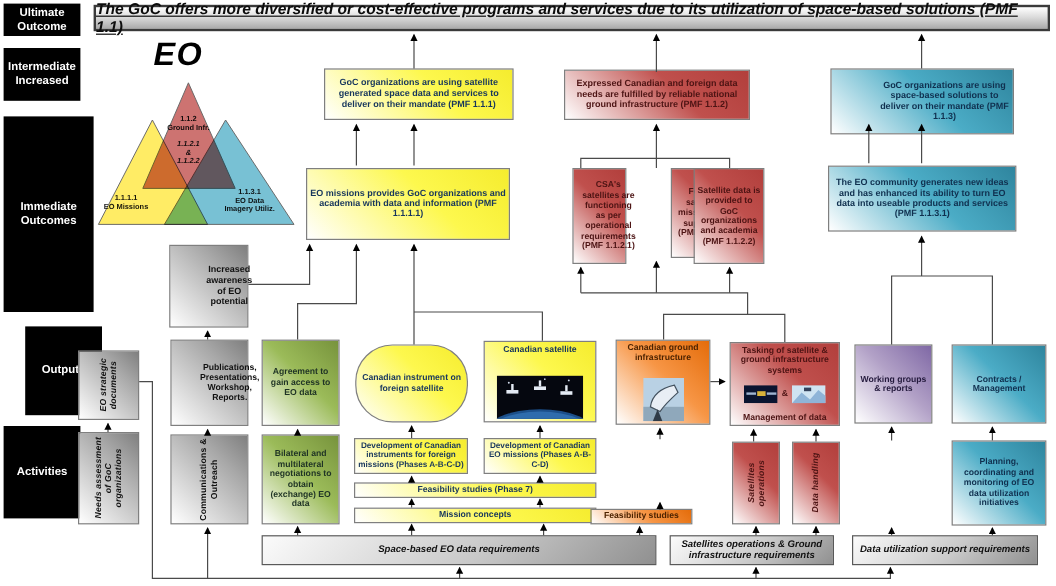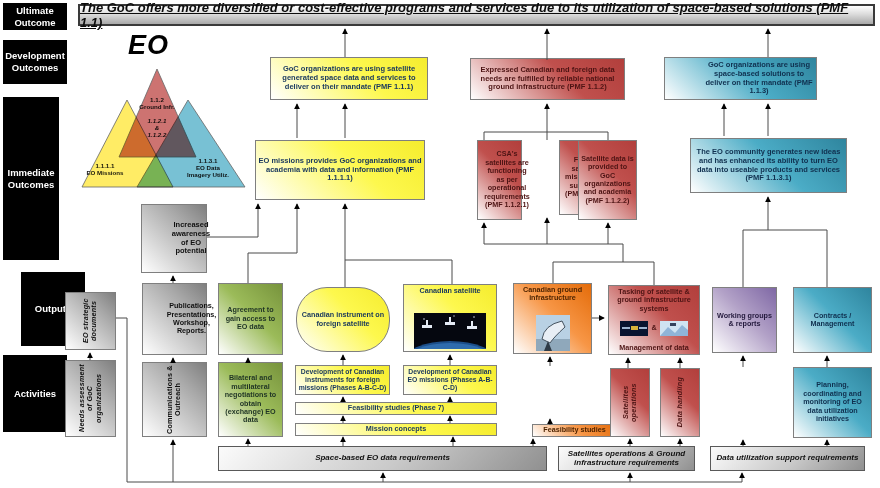--- a/index.html
+++ b/index.html
@@ -32,42 +32,42 @@
   .col{flex-direction:column;justify-content:space-between;}
   svg.overlay{position:absolute;left:0;top:0;pointer-events:none;}
   .lines path{fill:none;stroke:#4a4a4a;stroke-width:1;}
 </style>
 </head>
 <body>
 
 <div id="stage">
 
   <div class="rowlabel" style="left:3px;top:3px;width:64px;height:27px;">Ultimate Outcome</div>
-  <div class="rowlabel" style="left:3px;top:40px;width:64px;height:44px;padding:0 6px;">Development Outcomes</div>
-  <div class="rowlabel" style="left:3px;top:97px;width:56px;height:163px;padding:0 4px;">Immediate Outcomes</div>
+  <div class="rowlabel" style="left:3px;top:40px;width:64px;height:44px;padding:0 6px;">Intermediate Increased</div>
+  <div class="rowlabel" style="left:3px;top:97px;width:75px;height:163px;padding:0 4px;">Immediate Outcomes</div>
   <div class="rowlabel" style="left:21px;top:272px;width:64px;height:74px;">Outputs</div>
   <div class="rowlabel" style="left:3px;top:355px;width:64px;height:77px;">Activities</div>
 
   <div class="banner" style="left:78px;top:4px;width:797px;height:22px;">The GoC offers more diversified or cost-effective programs and services due to its utilization of space-based solutions (PMF 1.1)</div>
 
   <div class="eotitle" style="left:128px;top:30px;">EO</div>
   <div class="vennlabel pre" style="left:132px;top:96px;width:50px;">1.1.2
 Ground Infr.</div>
   <div class="vennlabel pre ital" style="left:137px;top:117px;width:40px;">1.1.2.1
 &amp;
 1.1.2.2</div>
   <div class="vennlabel pre" style="left:83px;top:162px;width:44px;">1.1.1.1
 EO Missions</div>
   <div class="vennlabel pre" style="left:183px;top:157px;width:50px;">1.1.3.1
 EO Data
 Imagery Utiliz.</div>
 
   <div class="box c-yellow" style="left:270px;top:57px;width:158px;height:43px;font-size:7.5px;">GoC  organizations are using satellite generated space data and services to deliver on their mandate (PMF 1.1.1)</div>
   <div class="box c-red" style="left:470px;top:58px;width:155px;height:42px;font-size:7.5px;">Expressed Canadian and foreign data needs are fulfilled by reliable national ground infrastructure (PMF 1.1.2)</div>
-  <div class="box c-blue" style="left:664px;top:57px;width:153px;height:43px;font-size:7.5px;padding-left:39px;">GoC organizations are using space-based solutions to deliver on their mandate (PMF 1.1.3)</div>
+  <div class="box c-blue" style="left:692px;top:57px;width:153px;height:55px;font-size:7.5px;padding-left:39px;">GoC organizations are using space-based solutions to deliver on their mandate (PMF 1.1.3)</div>
 
   <div class="box c-yellow" style="left:255px;top:140px;width:170px;height:60px;font-size:7.5px;">EO missions provides GoC organizations and academia with data and information (PMF 1.1.1.1)</div>
   <div class="box c-red" style="left:477px;top:140px;width:45px;height:80px;padding-left:17px;">CSA's satellites are functioning as per operational requirements (PMF 1.1.2.1)</div>
   <div class="box c-red" style="left:518px;top:140px;width:56px;height:75px;margin-left:41px;">Foreign satellites missions are supported (PMF 1.1.2.1)</div>
   <div class="box c-red" style="left:578px;top:140px;width:59px;height:80px;">Satellite data is provided to GoC organizations and academia (PMF 1.1.2.2)</div>
   <div class="box c-blue" style="left:690px;top:138px;width:157px;height:55px;font-size:7.5px;">The EO community generates new ideas and has enhanced its ability to turn EO data into useable products and services (PMF 1.1.3.1)</div>
   <div class="box c-gray" style="left:141px;top:204px;width:66px;height:69px;font-size:7.5px;">Increased awareness of EO potential</div>
 
   <div class="box c-gray vtext ital" style="left:65px;top:292px;width:51px;height:58px;">
       <span>EO strategic documents</span>
@@ -128,21 +128,21 @@
       <span>Needs assessment of GoC organizations</span>
     </div>
   <div class="box c-gray vtext" style="left:142px;top:362px;width:65px;height:75px;">
       <span>Communications &amp; Outreach</span>
     </div>
   <div class="box c-green" style="left:218px;top:362px;width:65px;height:75px;">Bilateral and multilateral negotiations to obtain (exchange) EO data</div>
   <div class="box c-yellow" style="left:295px;top:365px;width:95px;height:30px;font-size:6.8px;">Development of Canadian instruments for foreign missions (Phases A-B-C-D)</div>
   <div class="box c-yellow" style="left:403px;top:365px;width:94px;height:30px;font-size:6.8px;">Development of Canadian EO missions (Phases A-B-C-D)</div>
   <div class="box c-yellow" style="left:295px;top:402px;width:202px;height:13px;">Feasibility studies (Phase 7)</div>
   <div class="box c-yellow" style="left:295px;top:423px;width:202px;height:13px;">Mission concepts</div>
-  <div class="box c-orange" style="left:532px;top:424px;width:85px;height:13px;">Feasibility studies</div>
+  <div class="box c-orange" style="left:492px;top:424px;width:85px;height:13px;">Feasibility studies</div>
   <div class="box c-red vtext ital" style="left:610px;top:368px;width:40px;height:69px;">
       <span>Satellites operations</span>
     </div>
   <div class="box c-red vtext ital" style="left:660px;top:368px;width:40px;height:69px;">
       <span>Data handling</span>
     </div>
   <div class="box c-blue" style="left:793px;top:367px;width:79px;height:71px;">Planning, coordinating and monitoring of EO data utilization initiatives</div>
 
   <div class="bar" style="left:218px;top:446px;width:329px;height:25px;">Space-based EO data requirements</div>
   <div class="bar" style="left:558px;top:446px;width:137px;height:25px;">Satellites operations &amp; Ground infrastructure requirements</div>

